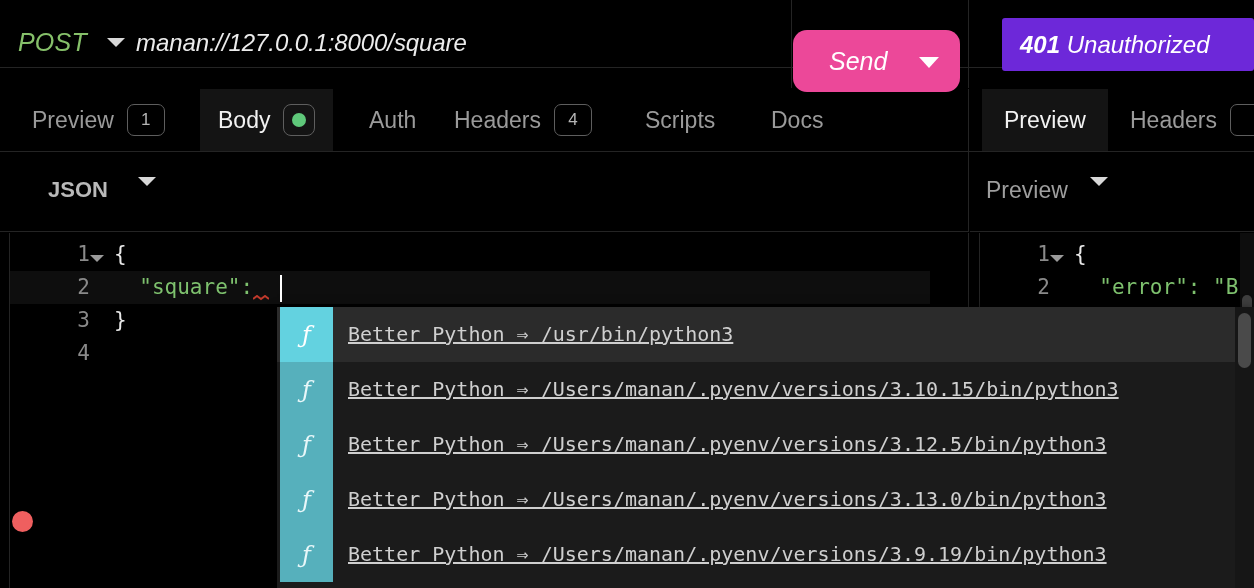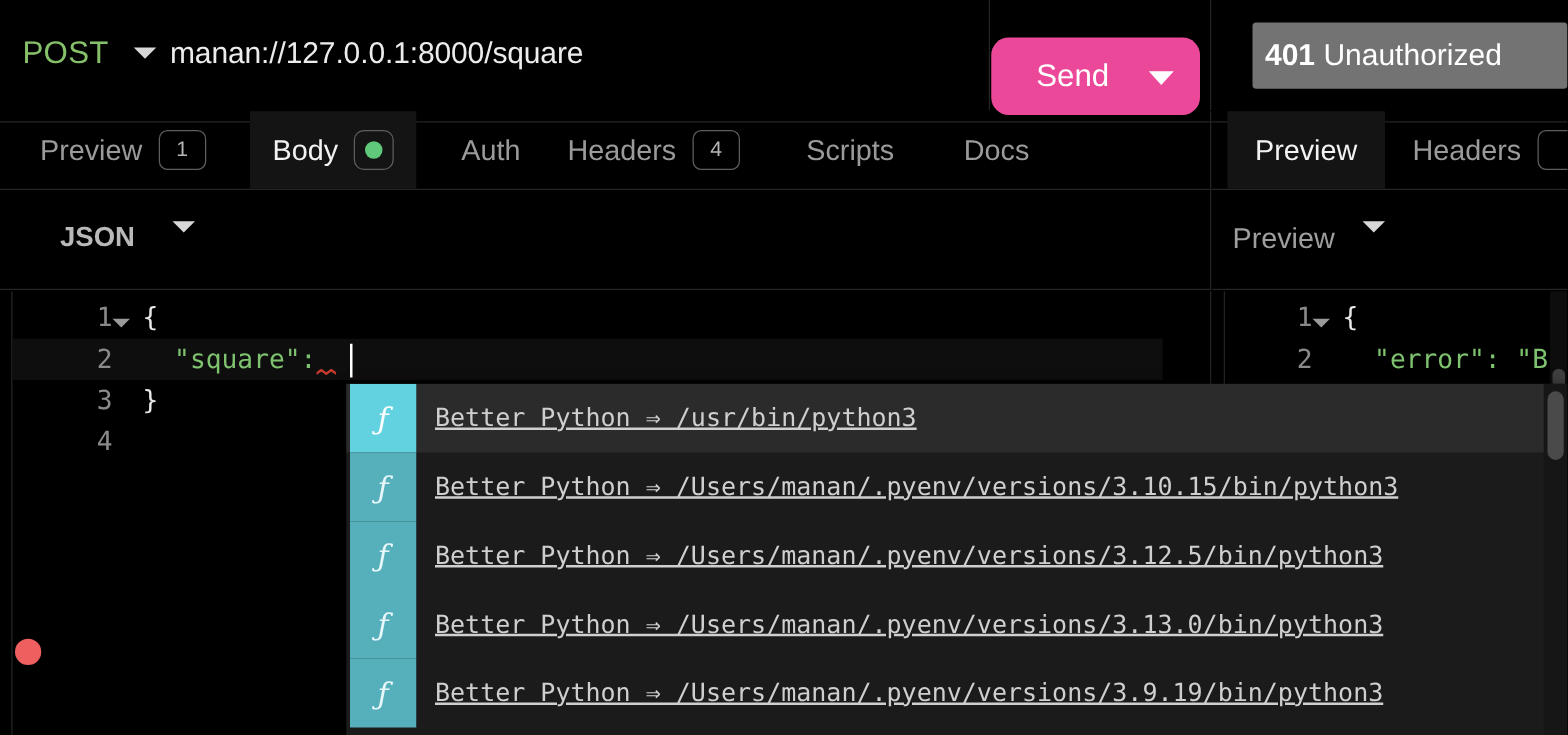--- a/index.html
+++ b/index.html
@@ -18,23 +18,24 @@
     position: relative;
     width: 1254px;
     height: 588px;
     background: #000000;
   }
 
   
   .urlbar {
     position: absolute;
     left: 0; top: 0;
-    width: 1254px; height: 98px;
+    width: 1254px; height: 68px;
     border-bottom: 1px solid #242424;
     box-sizing: border-box;
+    font-style: italic;
   }
   .urlbar-left {
     position: absolute;
     left: 0; top: 0;
     width: 792px; height: 88px;
     border-right: 1px solid #242424;
     box-sizing: border-box;
   }
   .method {
     position: absolute;
@@ -94,26 +95,26 @@
   .status-wrap {
     position: absolute;
     left: 970px; top: 0;
     width: 284px; height: 88px;
   }
   .status-badge {
     position: absolute;
     left: 32px; top: 18px;
     height: 53px;
     min-width: 252px;
-    background: #737373;
+    background: #6d28d9;
     border-radius: 3px;
     color: #ffffff;
     font-size: 24px;
     line-height: 53px;
-    padding-left: 10px;
+    padding-left: 18px;
     white-space: nowrap;
     box-sizing: border-box;
   }
   .status-code { font-weight: bold; }
   .status-text { font-weight: normal; }
 
   
   .tabbar {
     position: absolute;
     left: 0; top: 89px;

